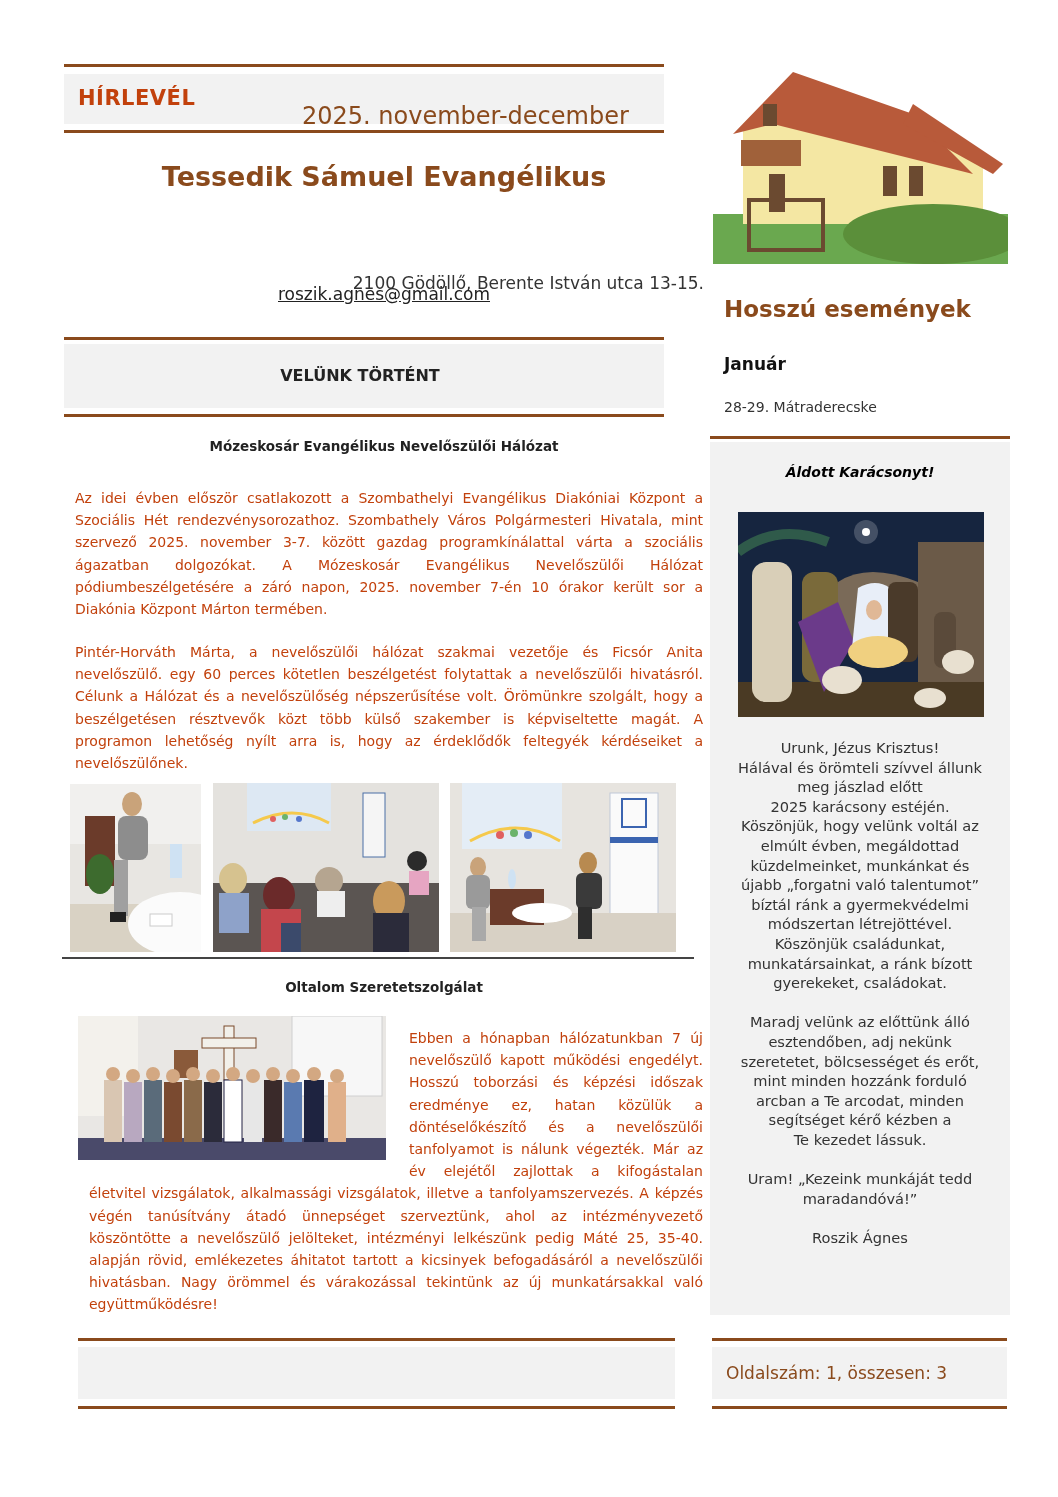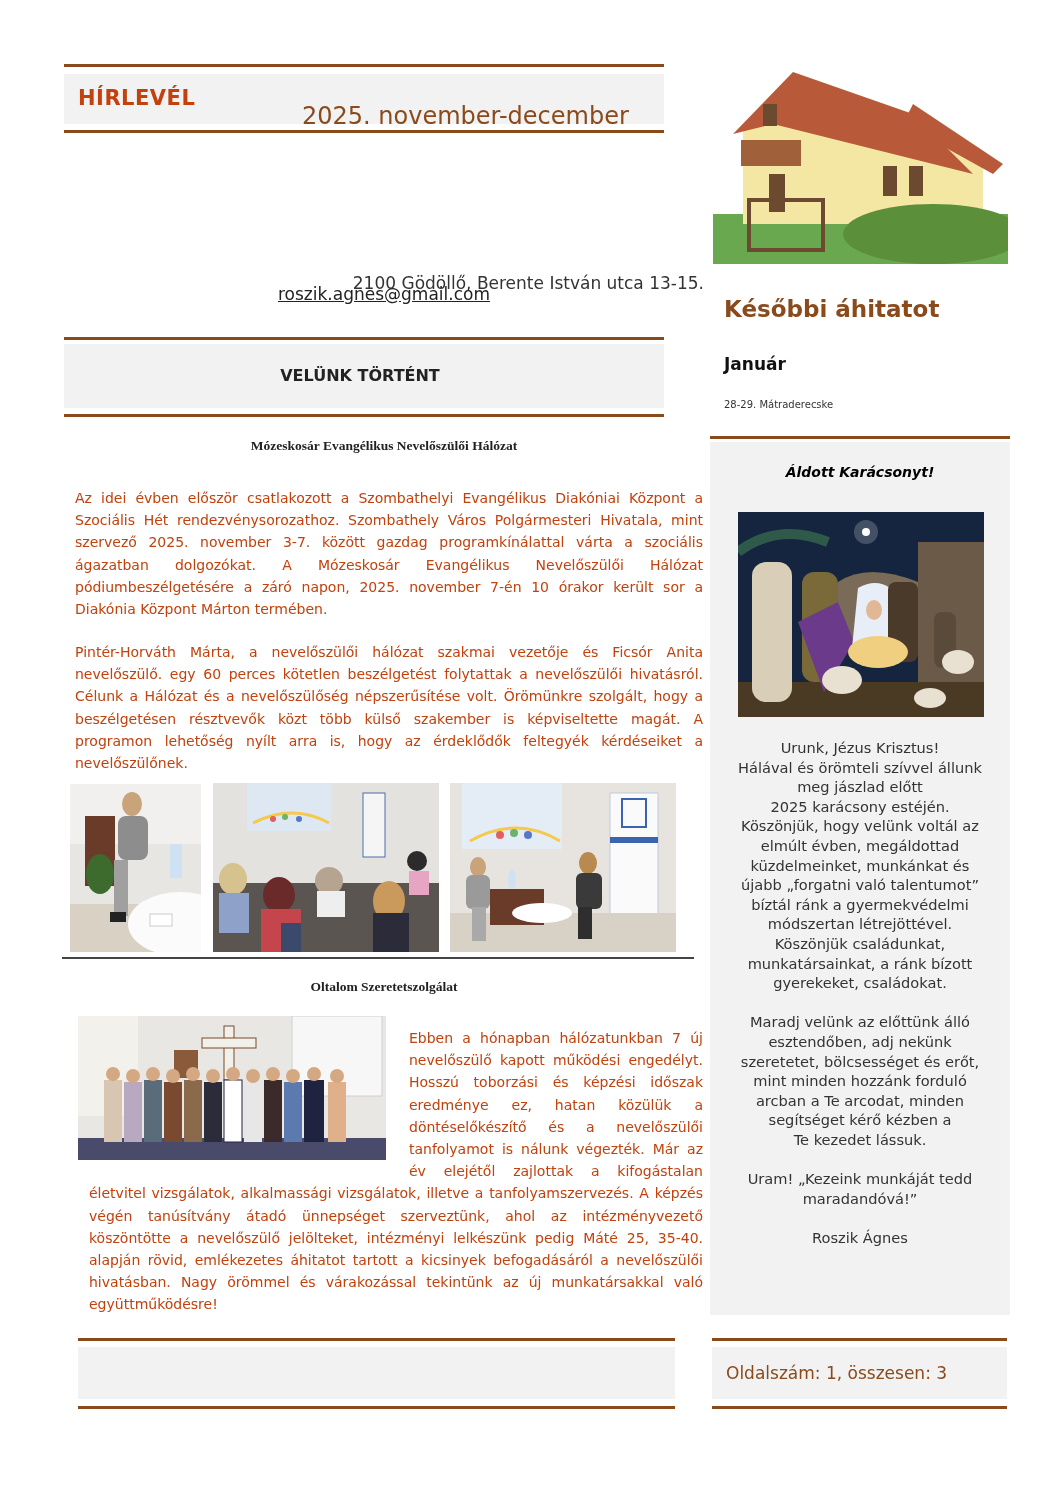--- a/index.html
+++ b/index.html
@@ -15,30 +15,30 @@
   #hdr-date { left:302px; top:84px; font-size:24px; color:#8a4a1c;margin-top:18px; }
 
   #org-title { left:64px; top:156px; width:640px; text-align:center; font-size:27px; font-weight:bold; color:#8a4a1c; line-height:42px; }
   #address { left:64px; top:250px; width:640px; text-align:right; font-size:17px; color:#333;margin-top:23px; }
   #email { left:64px; top:284px; width:640px; text-align:center; font-size:17px; color:#222; }
   #email span { text-decoration:underline; }
 
   #sec-box { left:64px; top:344px; width:600px; height:64px; }
   #sec-title { left:60px; top:366px; width:600px; text-align:center; font-size:16px; font-weight:bold; color:#222; }
 
-  .art-head { position:absolute; text-align:center; font-size:13.5px; font-weight:bold; color:#222;font-family:Liberation Serif, serif; }
+  .art-head { position:absolute; text-align:center; font-size:13.5px; font-weight:bold; color:#222; }
   .para { position:absolute; font-size:14px; line-height:22.2px; text-align:justify; color:#c2410c; margin:11px; }
 
   .photo { position:absolute; overflow:hidden; }
 
   
   #house { left:713px; top:64px; width:295px; height:200px; }
   #events-title { left:724px; top:296px; font-size:23px; font-weight:bold; color:#8a4a1c; }
   #events-month { left:724px; top:354px; font-size:17px; font-weight:bold; color:#111; }
-  #events-item { left:724px; top:399px; font-size:10px; color:#333; }
+  #events-item { left:724px; top:399px; font-size:14px; color:#333; }
 
   #xmas-box { left:710px; top:442px; width:300px; height:873px; }
   #xmas-title { left:710px; top:464px; width:300px; text-align:center; font-size:14px; font-weight:bold; font-style:italic; color:#000000; }
   #nativity { left:738px; top:512px; width:246px; height:205px; }
   #prayer { left:722px; top:738px; width:276px; text-align:center; font-size:14.6px; line-height:19.6px; color:#333; }
   #prayer p { margin:0; }
   #prayer .gap { height:19.6px; }
 
   
   #foot-left { left:78px; top:1347px; width:597px; height:52px; }
@@ -48,20 +48,21 @@
 </head>
 <body>
 
 <div class="rule" style="left:64px;top:64px;width:600px;"></div>
 <div class="grey" id="hdr-box"></div>
 <div class="abs" id="hdr-label">HÍRLEVÉL</div>
 <div class="abs" id="hdr-date">2025. november-december</div>
 <div class="rule" style="left:64px;top:130px;width:600px;"></div>
 
 <div class="abs" id="org-title">
+  <div>Tessedik Sámuel Evangélikus</div>
 </div>
 <div class="abs" id="address">2100 Gödöllő, Berente István utca 13-15.</div>
 <div class="abs" id="email">
   <span>roszik.agnes@gmail.com</span>
 </div>
 
 <div class="rule" style="left:64px;top:337px;width:600px;"></div>
 <div class="grey" id="sec-box"></div>
 <div class="abs" id="sec-title">VELÜNK TÖRTÉNT</div>
 <div class="rule" style="left:64px;top:414px;width:600px;"></div>
@@ -189,21 +190,21 @@
     <rect x="28" y="76" width="60" height="26" fill="#a0613a"></rect>
     <rect x="50" y="40" width="14" height="22" fill="#6b4a30"></rect>
     <rect x="56" y="110" width="16" height="38" fill="#6b4a30"></rect>
     <rect x="170" y="102" width="14" height="30" fill="#6b4a30"></rect>
     <rect x="196" y="102" width="14" height="30" fill="#6b4a30"></rect>
     <ellipse cx="220" cy="170" rx="90" ry="30" fill="#5b8f3a"></ellipse>
     <rect x="36" y="136" width="74" height="50" fill="none" stroke="#6b4a30" stroke-width="4"></rect>
   </svg>
 </div>
 
-<div class="abs" id="events-title">Későbbi áhitatot</div>
+<div class="abs" id="events-title">Hosszú események</div>
 <div class="abs" id="events-month">Január</div>
 <div class="abs" id="events-item">28-29. Mátraderecske</div>
 <div class="rule" style="left:710px;top:436px;width:300px;"></div>
 
 <div class="grey" id="xmas-box"></div>
 <div class="abs" id="xmas-title">Áldott Karácsonyt!</div>
 <div class="photo" id="nativity">
   <svg width="246" height="205" viewBox="0 0 246 205">
     <rect width="246" height="205" fill="#16253f"></rect>
     <circle cx="128" cy="20" r="4" fill="#ffffff"></circle>

